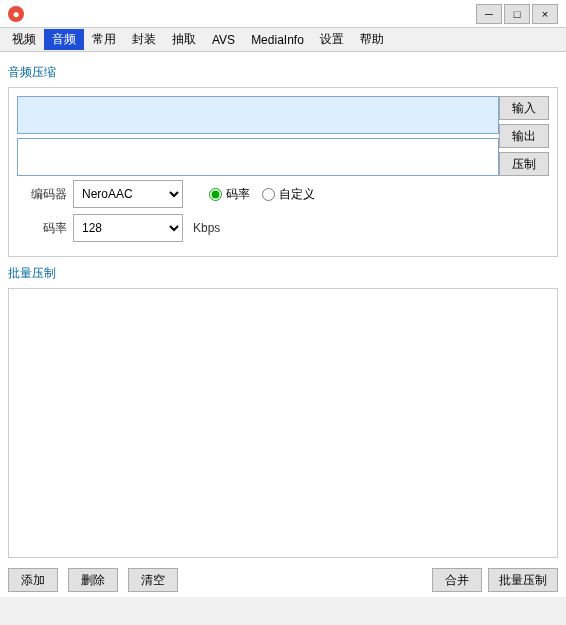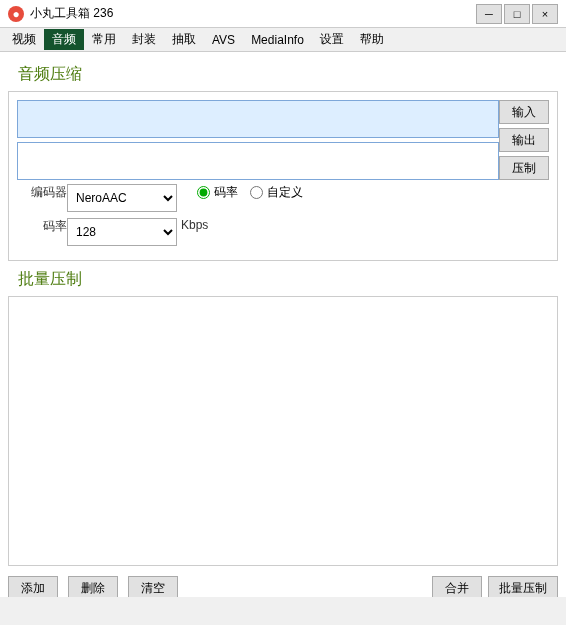--- a/index.html
+++ b/index.html
@@ -84,25 +84,24 @@
     }
 
     .content {
       background: #fff;
       padding: 8px;
       height: calc(625px - 28px - 24px - 28px);
       overflow: hidden;
     }
 
     .section-label {
-      font-size: 16px;
-      color: #4d7c0f;
+      font-size: 12px;
+      color: #0369a1;
       margin-bottom: 6px;
       margin-top: 4px;
-      margin-left: 10px;
     }
 
     .section-box {
       border: 1px solid #ccc;
       padding: 8px;
       margin-bottom: 8px;
     }
 
     .text-input {
       flex: 1;
@@ -123,22 +122,23 @@
       color: #000;
     }
 
     .btn.primary {
       background: #e1e1e1;
       font-family: Liberation Mono, monospace;
     }
 
     .form-row {
       display: flex;
-      align-items: flex-start;
+      align-items: center;
       margin-bottom: 6px;
+      gap: 6px;
     }
 
     .form-label {
       width: 50px;
       text-align: right;
       color: #333;
     }
 
     .select-control {
       height: 28px;
@@ -215,32 +215,31 @@
     }
   </style>
 </head>
 <body>
 
 <div class="title-bar">
   <div class="title-bar-left">
     <div class="title-bar-icon">
       <span>●</span>
     </div>
-    <span class="title-bar-title">小丸工具箱 236</span>
   </div>
   <div class="title-bar-controls">
     <button class="title-btn">─</button>
     <button class="title-btn">□</button>
     <button class="title-btn close">×</button>
   </div>
 </div>
 
 <div class="menu-bar">
   <span class="menu-item">视频</span>
-  <span class="menu-item active" style="background:#14532d;color:white;padding:2px 8px;">音频</span>
+  <span class="menu-item active" style="background:#1d4ed8;color:white;padding:2px 8px;">音频</span>
   <span class="menu-item">常用</span>
   <span class="menu-item">封装</span>
   <span class="menu-item">抽取</span>
   <span class="menu-item">AVS</span>
   <span class="menu-item">MediaInfo</span>
   <span class="menu-item">设置</span>
   <span class="menu-item">帮助</span>
 </div>
 
 <div class="content">

